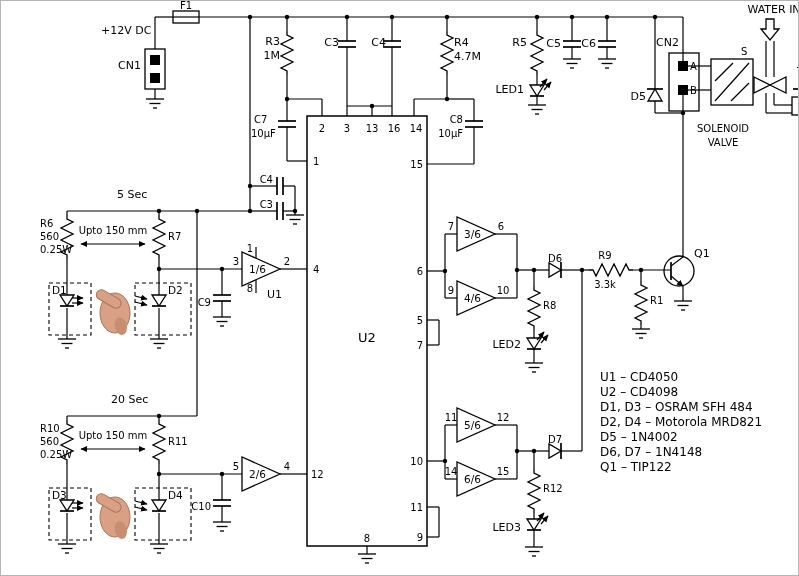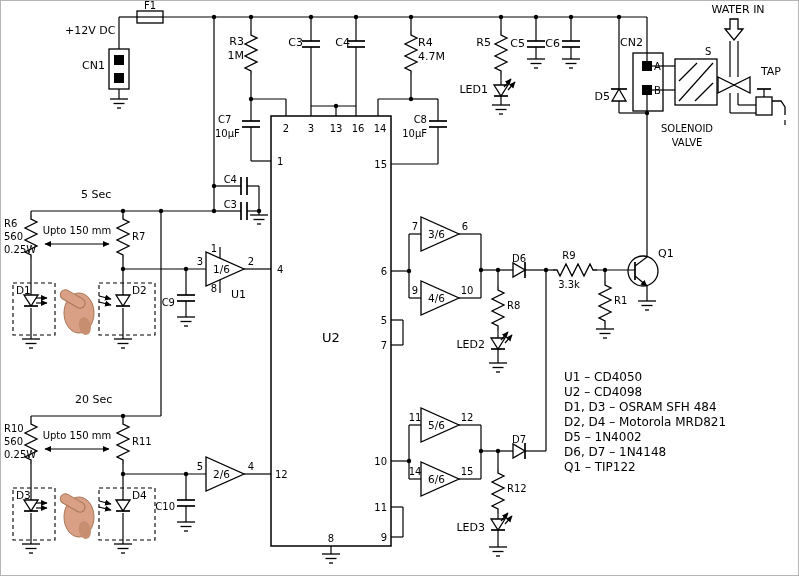--- a/index.html
+++ b/index.html
@@ -1,16 +1,16 @@
 <!DOCTYPE html>
 <html><head>
 <meta charset="utf-8">
 <style>
   html,body{margin:0;padding:0;background:#e8e8e8;}
-  .stage{width:799px;height:576px;background:#fff;position:relative;border:1px solid #b5b5b5;box-sizing:border-box;overflow:hidden;}
+  .stage{width:799px;height:576px;background:#fff;position:relative;border:1px solid #b5b5b5;box-sizing:border-box;overflow:hidden;padding-left:36px;}
   svg{display:block;}
   text{font-family:"DejaVu Sans","Liberation Sans",sans-serif;font-size:11px;fill:#000;}
   .t10{font-size:10px;}
   .t105{font-size:10.5px;}
   .t12{font-size:12px;}
   .t13{font-size:13px;}
   .mid{text-anchor:middle;}
   .end{text-anchor:end;}
   .w{stroke:#000;stroke-width:1.2;fill:none;}
   .w2{stroke:#000;stroke-width:1.7;fill:none;}

